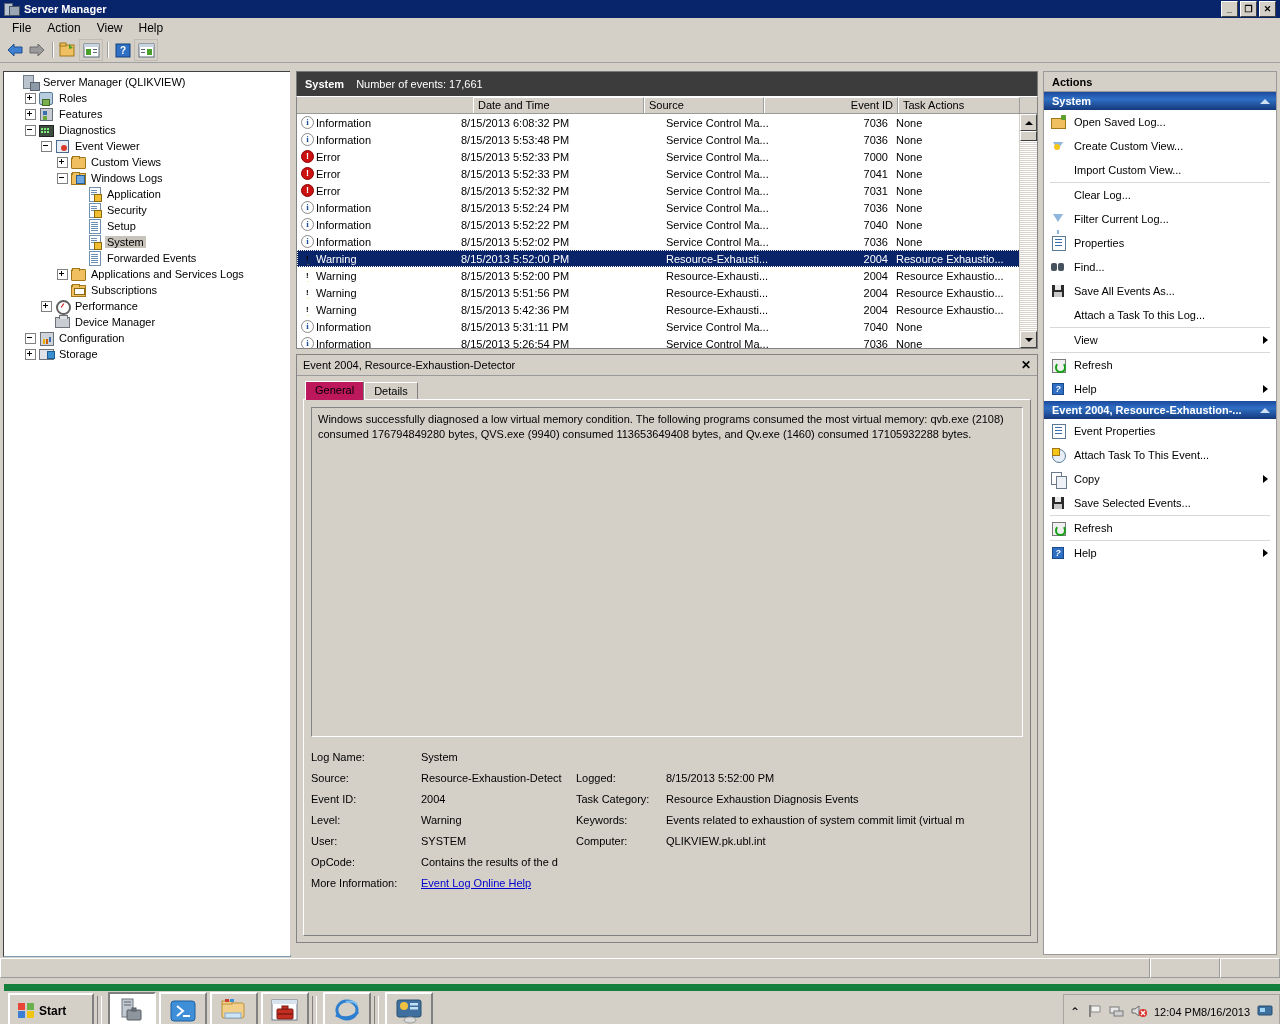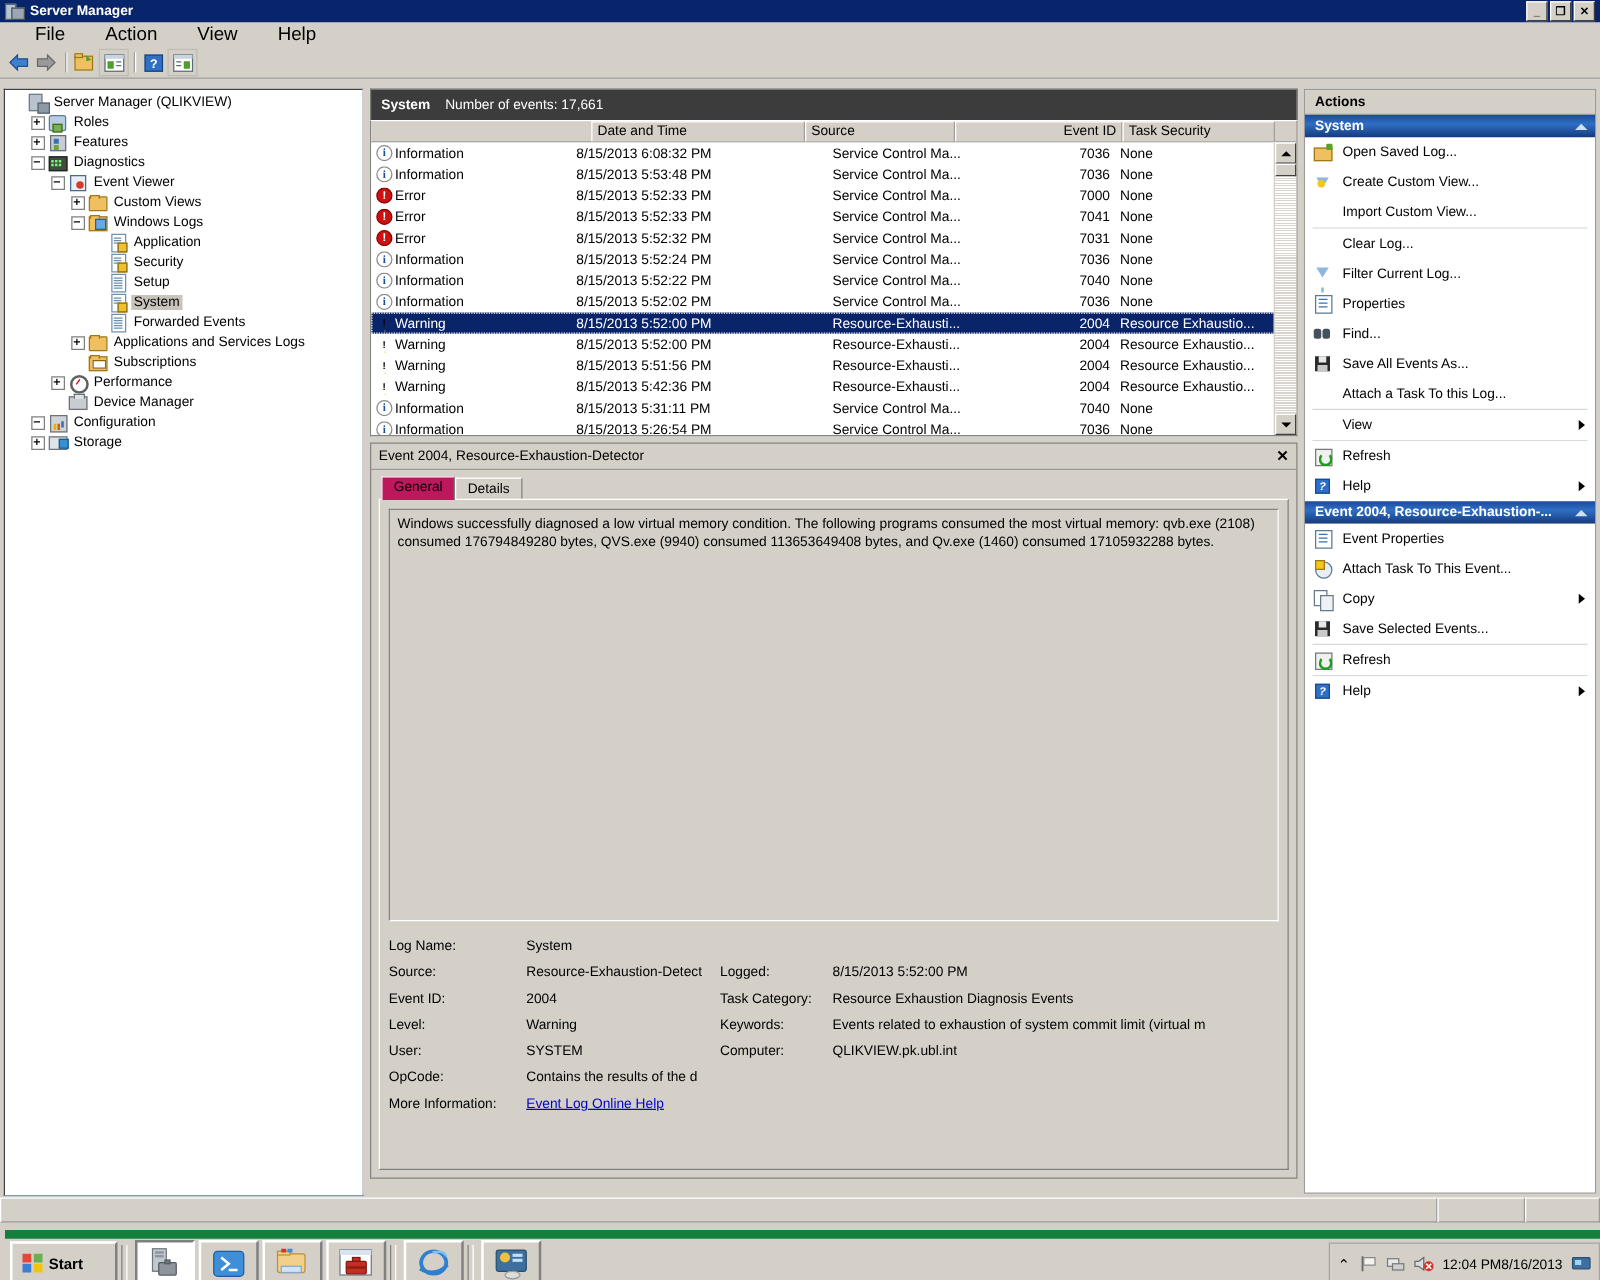--- a/index.html
+++ b/index.html
@@ -18,21 +18,21 @@
   }
   .title-ico{width:16px;height:14px;margin:0 4px 0 2px;position:relative;flex:0 0 auto;}
   .title-ico .b1{position:absolute;left:0;top:1px;width:7px;height:11px;background:#b8c4d0;border:1px solid #5a6675;}
   .title-ico .b2{position:absolute;left:5px;top:4px;width:9px;height:8px;background:#9aa6b4;border:1px solid #48525e;}
   .title-text{flex:1;}
   .winbtns{display:flex;gap:2px;padding-right:2px;}
   .winbtn{width:15px;height:14px;background:#d4d0c8;border:1px solid #fff;border-right-color:#404040;border-bottom-color:#404040;
      display:flex;align-items:center;justify-content:center;color:#000;font-size:9px;font-family:"Liberation Sans",sans-serif;}
   
   .menubar{height:19px;background:#d4d0c8;display:flex;align-items:center;padding-left:4px;border-bottom:1px solid #d4d0c8;}
-  .menuitem{padding:2px 8px;font-size:15px;margin-left:16px;}
+  .menuitem{padding:2px 8px;font-size:12px;}
   
   .toolbar{height:24px;background:#d4d0c8;display:flex;align-items:center;padding-left:4px;
     border-bottom:1px solid #a0a0a0;}
   .tbsep{width:1px;height:16px;background:#a0a0a0;margin:0 4px;box-shadow:1px 0 0 #fff;}
   .tbbtn{width:22px;height:20px;display:flex;align-items:center;justify-content:center;}
   .tbbtn.framed{border:1px solid #c0bcb4;}
   
   .content{position:absolute;left:0;top:66px;width:1280px;height:890px;}
   .tree-pane{position:absolute;left:3px;top:5px;width:286px;height:884px;background:#fff;
     border:1px solid #7f9db9;border-top-color:#404040;border-left-color:#404040;overflow:hidden;}
@@ -427,21 +427,21 @@
         <span class="t1">System</span>
         <span class="t2">Number of events: 17,661</span>
       </div>
 
       <div class="list-wrap">
         <div class="lv-head" id="lv-head">
             <div class="lv-th" style="width: 176px; margin-top: 44px;"><span>Level</span></div>
             <div class="lv-th" style="width: 171px;"><span>Date and Time</span></div>
             <div class="lv-th" style="width: 120px;"><span>Source</span></div>
             <div class="lv-th num" style="width: 134px;"><span>Event ID</span></div>
-            <div class="lv-th" style="width: 122px;"><span>Task Security</span></div>
+            <div class="lv-th" style="width: 122px;"><span>Task Actions</span></div>
           </div>
         <div class="lv-body" id="lv-body">
             <div class="lv-row">
               <div class="lv-td" style="width: 160px;">
                 <span class="lvl-ico">
                   <span class="ic-info">i</span>
                 </span>
                 <span>Information</span>
               </div>
               <div class="lv-td" style="width: 205px;">8/15/2013 6:08:32 PM</div>

